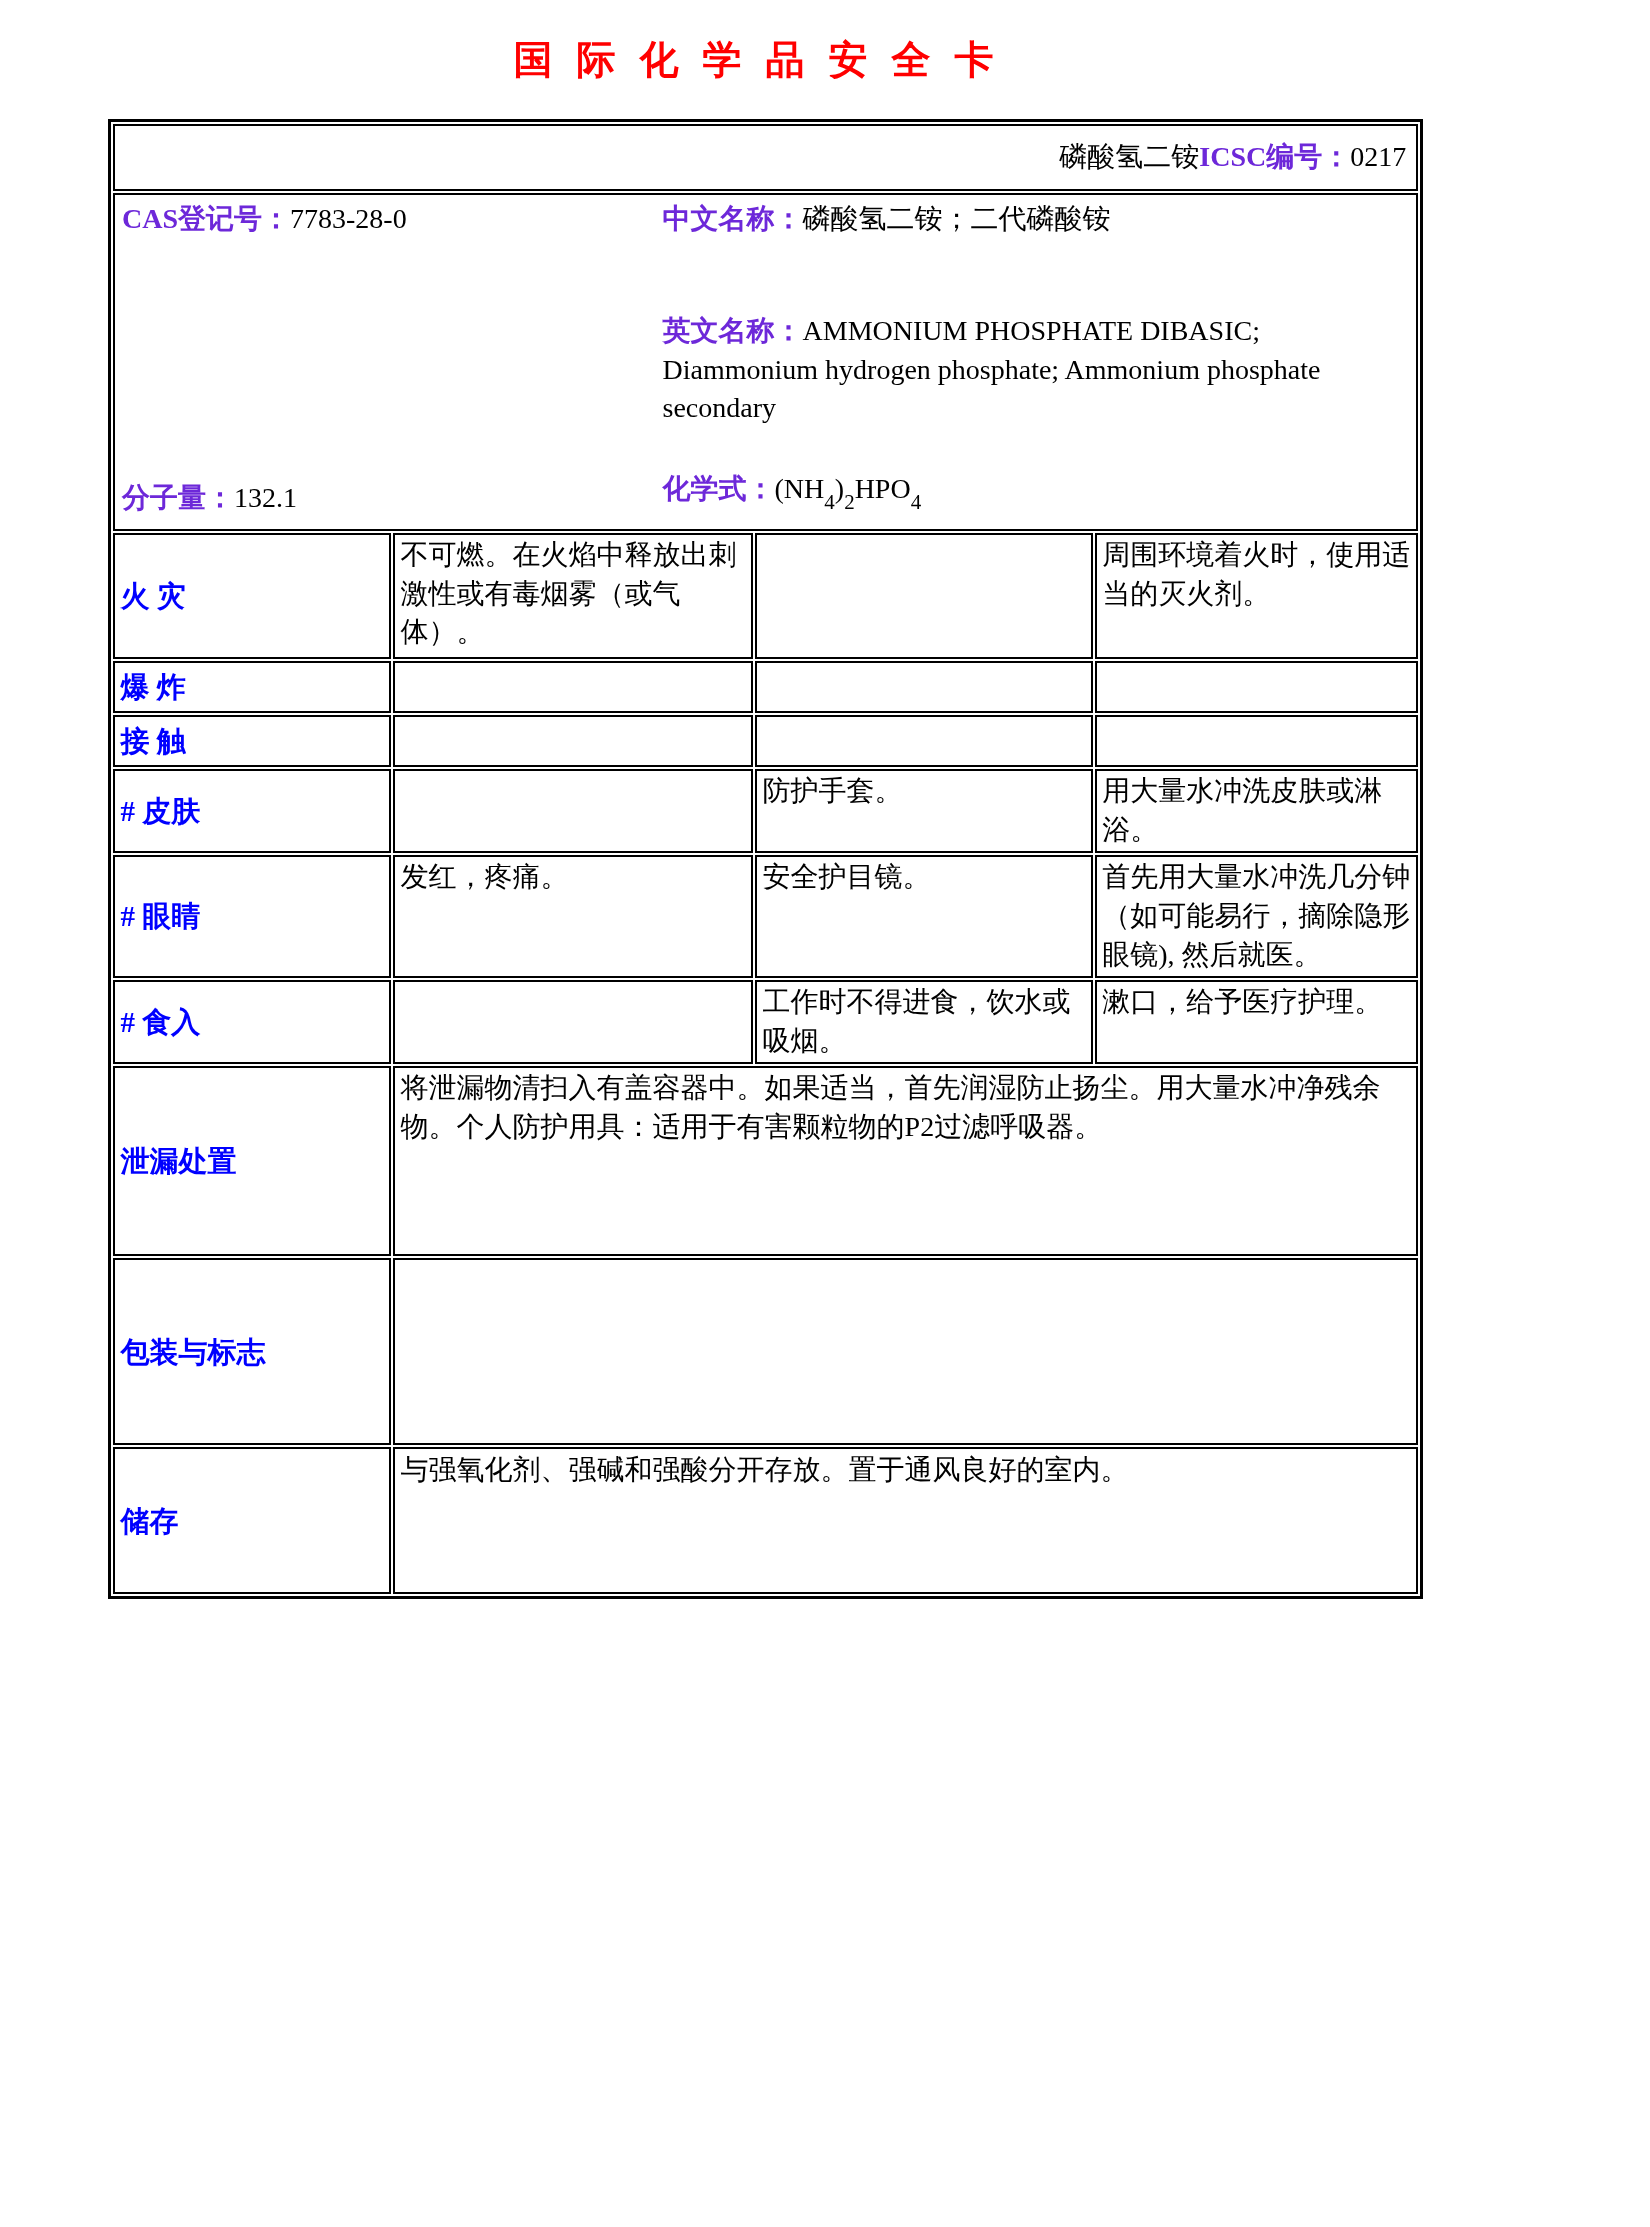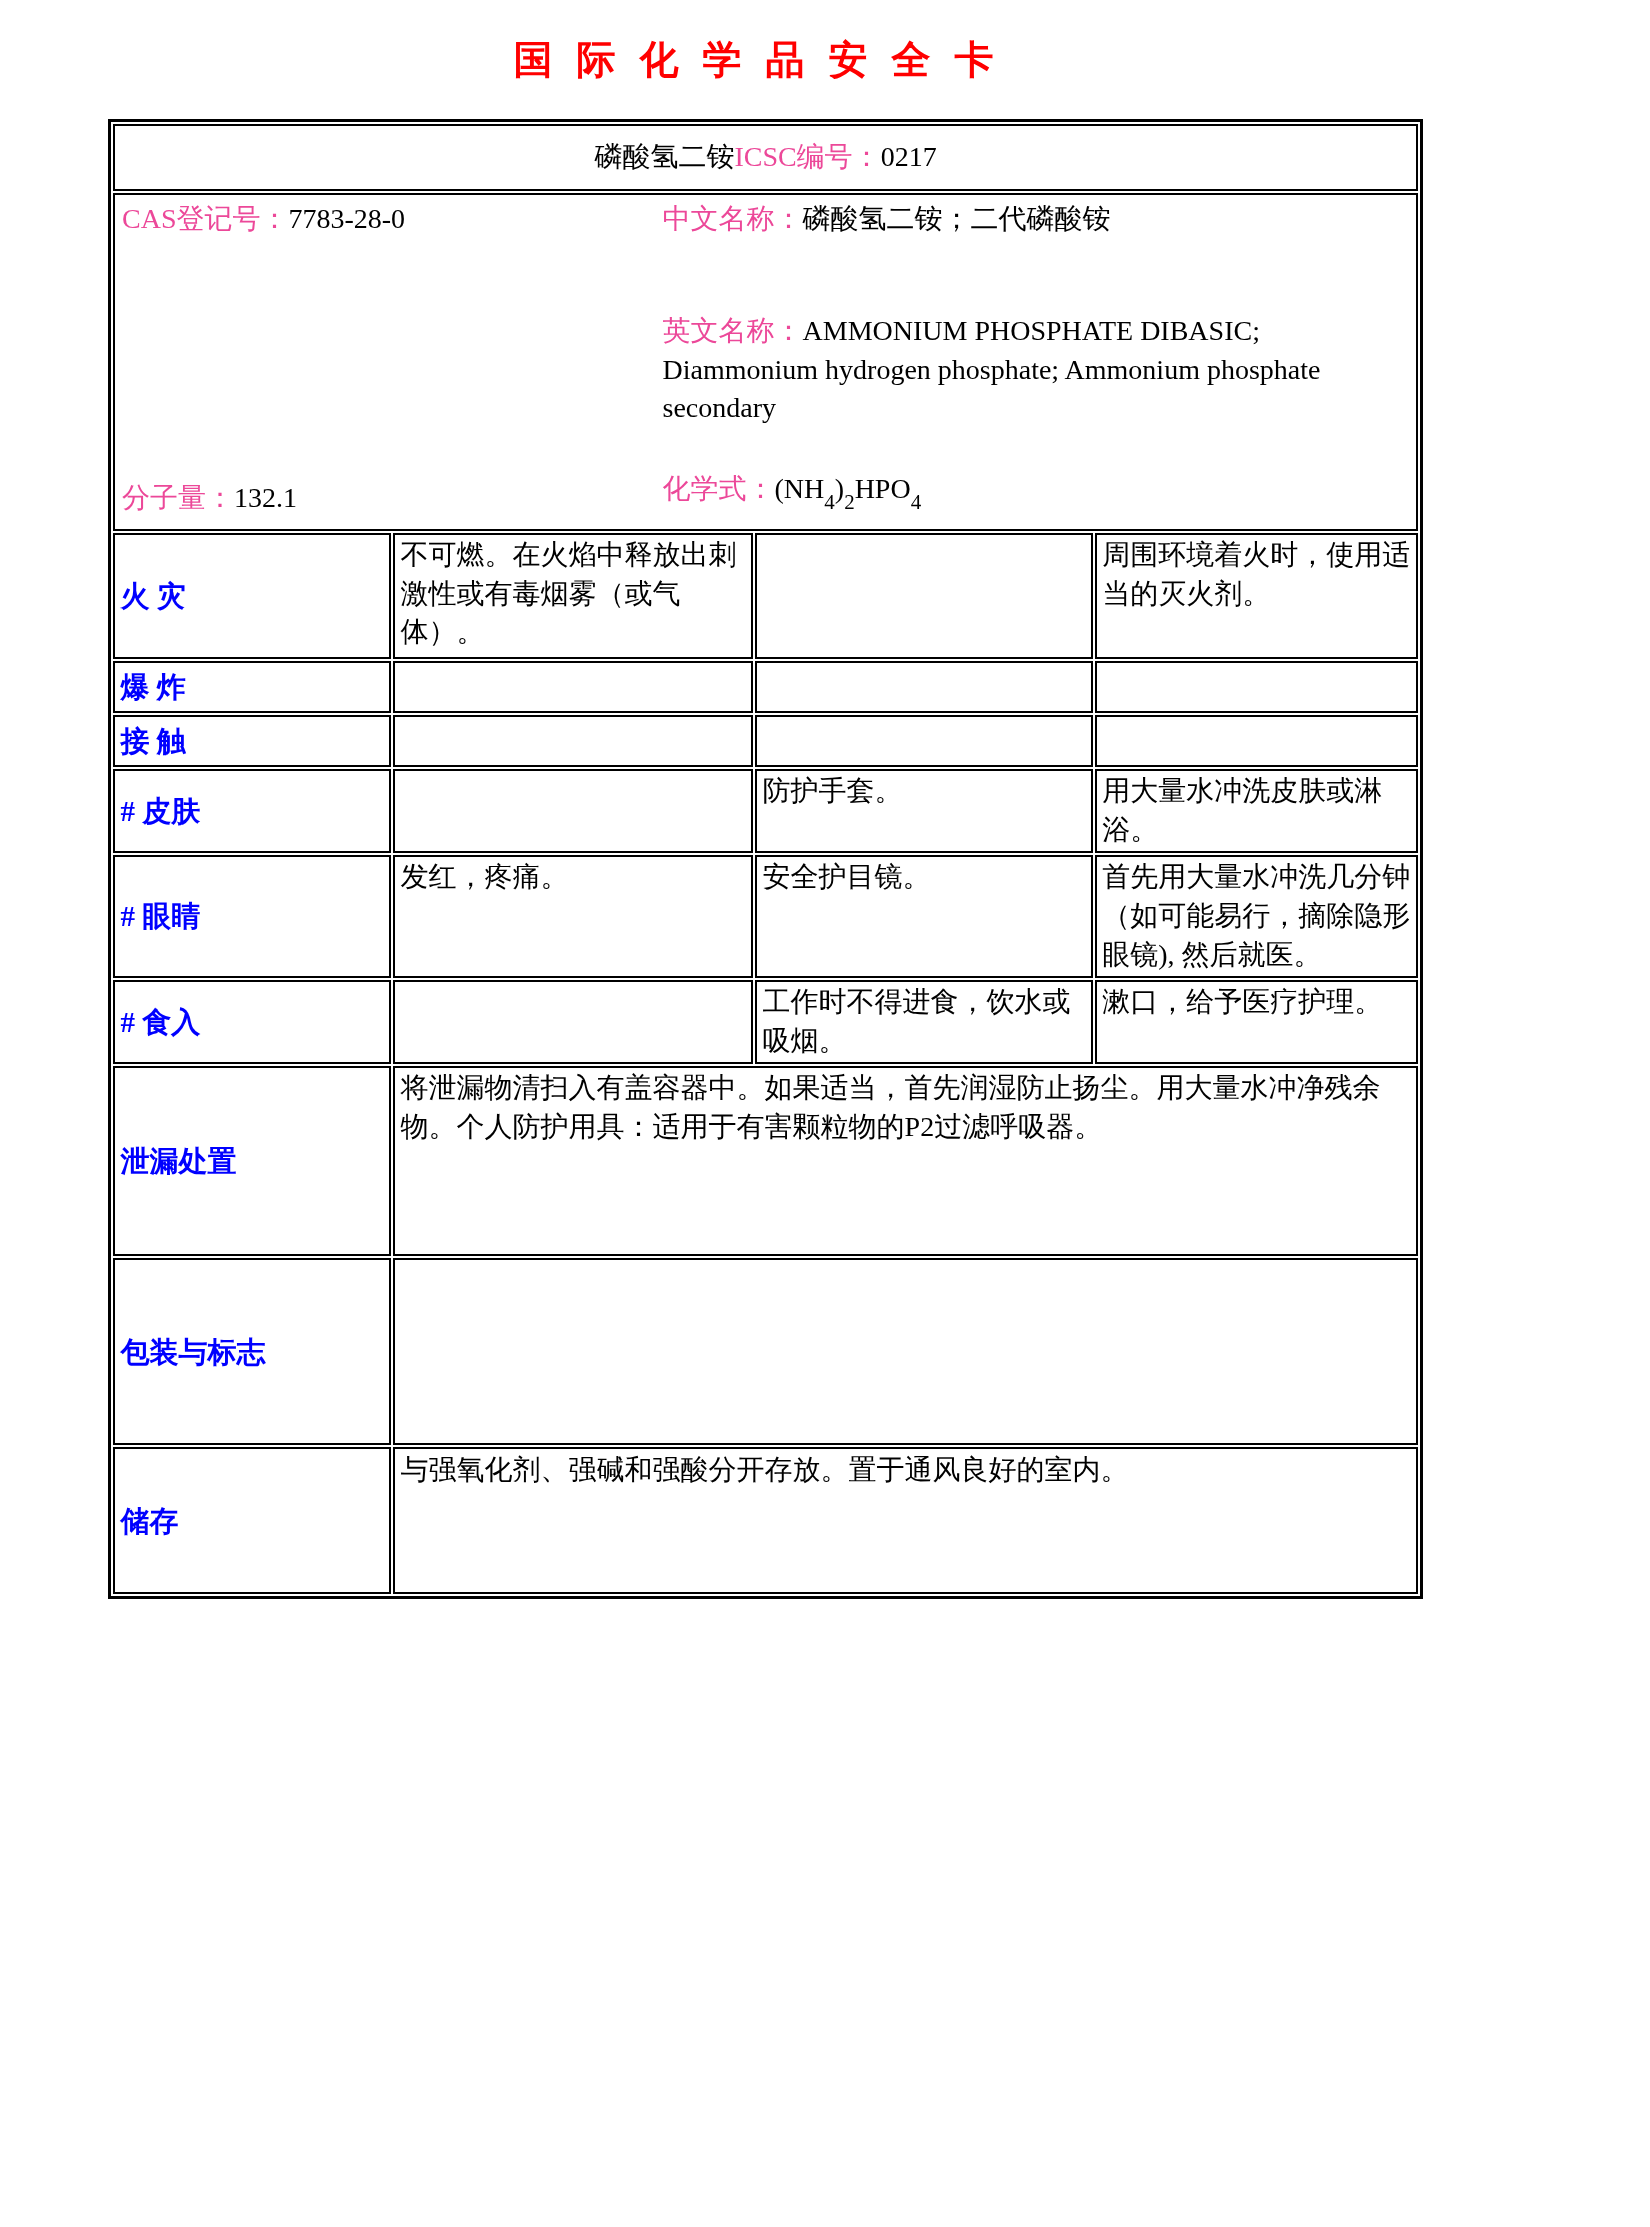--- a/index.html
+++ b/index.html
@@ -13,41 +13,41 @@
     font-size:39px;font-weight:bold;color:#ff0000;letter-spacing:24px;
     font-family:"Liberation Serif","DejaVu Serif",serif;
   }
   table.card{
     width:1315px;border:3.5px solid #000;border-collapse:separate;border-spacing:2.8px;
     table-layout:fixed;background:#fff;
   }
   col.c1{width:21.4%;} col.c2{width:27.7%;} col.c3{width:26.0%;} col.c4{width:24.9%;}
   td,th{border:2.1px solid #000;padding:1.4px 5.6px;vertical-align:top;
     font-size:28px;line-height:1.38;overflow:hidden;}
-  .lbl{color:#ec4899;font-weight:normal;}
+  .lbl{color:#6d28d9;font-weight:bold;}
   td.rowlabel{color:#0000ff;font-weight:bold;text-align:left;vertical-align:middle;font-size:29px;}
   th.colhead{color:#0000ff;font-weight:bold;text-align:center;vertical-align:middle;
     font-size:29px;white-space:pre-line;line-height:1.45;}
   
   tr.r-titlebar td{height:60px;vertical-align:middle;}
   tr.r-identity td{height:331px;margin-left:34px;}
   tr.r-head th{height:60px;}
   tr.r-fire td{height:120px;}
   tr.r-explosion td{height:45px;}
   tr.r-contact td{height:45px;}
   tr.r-inhalation td{height:42px;}
   tr.r-skin td{height:73px;}
   tr.r-eyes td{height:113px;}
   tr.r-ingestion td{height:71px;}
   tr.r-spill td{height:184px;}
   tr.r-packaging td{height:180px;}
   tr.r-response td{height:227px;}
   tr.r-storage td{height:140px;margin-left:8px;}
   
-  .titlebar-flex{display:flex;justify-content:center;align-items:center;padding:0 4.2px;}
+  .titlebar-flex{display:flex;justify-content:flex-end;align-items:center;padding:0 4.2px;}
   .icsc-num{color:#000;font-weight:normal;}
   
   .identity-grid{display:grid;grid-template-columns:42% 58%;grid-template-rows:1fr auto;
     height:100%;padding:4.2px 1.4px 7px 1.4px;box-sizing:border-box;}
   .id-names p{margin:0;}
   .id-names .en{margin-top:73px;}
   .id-mw,.id-formula{align-self:end;padding-bottom:2.8px;}
   .formula-sub{font-size:21px;vertical-align:-11px;}
 </style>
 </head>

